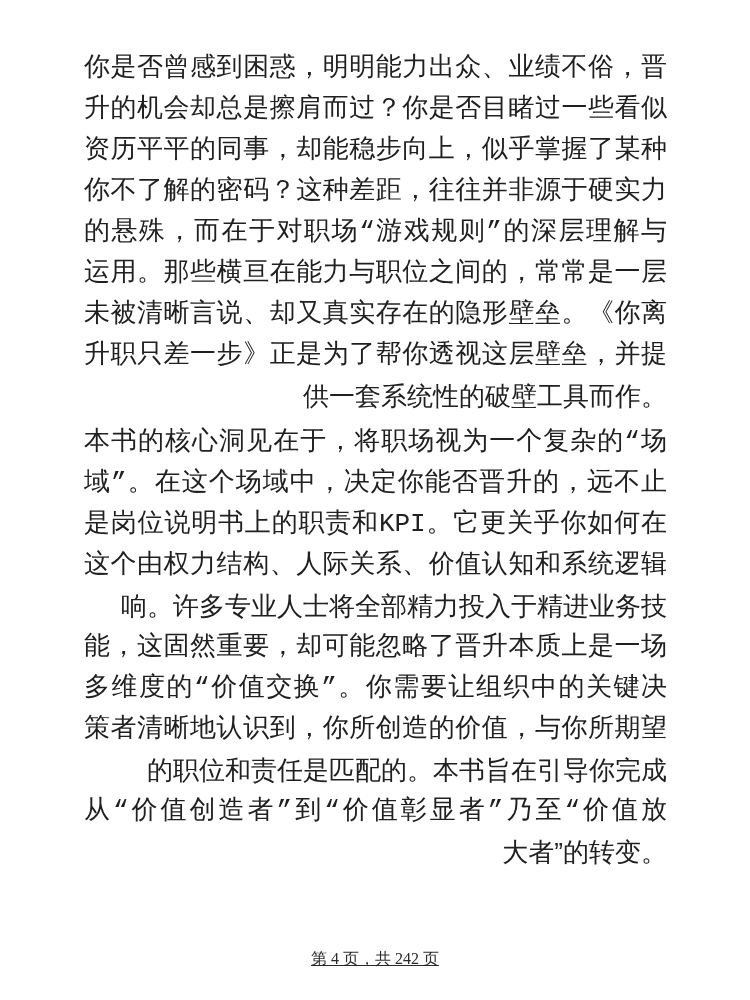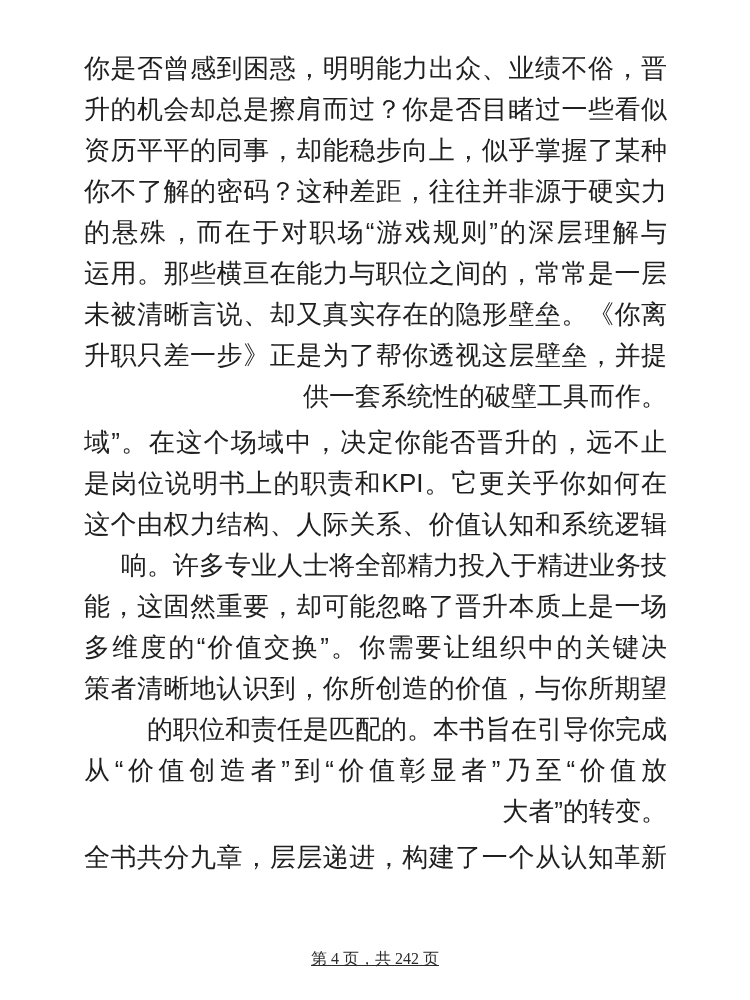--- a/index.html
+++ b/index.html
@@ -36,20 +36,21 @@
     white-space: nowrap;
     letter-spacing: 0;
     text-align: right;
   }
   
   .ln.j {
     white-space: normal;
     text-align: justify;
     text-align-last: justify;
     text-justify: inter-character;
+    font-family: Liberation Mono, monospace;
   }
   .footer {
     position: absolute;
     top: 948px;
     left: 0;
     width: 750px;
     text-align: center;
     font-family: "Liberation Serif", "DejaVu Serif", serif;
     font-size: 16px;
     line-height: 22px;
@@ -68,31 +69,29 @@
     <div class="ln j">资历平平的同事，却能稳步向上，似乎掌握了某种</div>
     <div class="ln j">你不了解的密码？这种差距，往往并非源于硬实力</div>
     <div class="ln j">的悬殊，而在于对职场“游戏规则”的深层理解与</div>
     <div class="ln j">运用。那些横亘在能力与职位之间的，常常是一层</div>
     <div class="ln j">未被清晰言说、却又真实存在的隐形壁垒。《你离</div>
     <div class="ln j">升职只差一步》正是为了帮你透视这层壁垒，并提</div>
     <div class="ln">供一套系统性的破壁工具而作。</div>
   </div>
 
   <div class="para">
+    <div class="ln j">本书的核心洞见在于，将职场视为一个复杂的“场</div>
     <div class="ln j">域”。在这个场域中，决定你能否晋升的，远不止</div>
     <div class="ln j">是岗位说明书上的职责和KPI。它更关乎你如何在</div>
     <div class="ln j">这个由权力结构、人际关系、价值认知和系统逻辑</div>
     <div class="ln">响。许多专业人士将全部精力投入于精进业务技</div>
     <div class="ln j">能，这固然重要，却可能忽略了晋升本质上是一场</div>
     <div class="ln j">多维度的“价值交换”。你需要让组织中的关键决</div>
     <div class="ln j">策者清晰地认识到，你所创造的价值，与你所期望</div>
     <div class="ln">的职位和责任是匹配的。本书旨在引导你完成</div>
     <div class="ln j">从“价值创造者”到“价值彰显者”乃至“价值放</div>
     <div class="ln">大者”的转变。</div>
   </div>
 
-  <div class="para">
-    <div class="ln j">全书共分九章，层层递进，构建了一个从认知革新</div>
-  </div>
 
 </div>
 
 <div class="footer">第 4 页，共 242 页</div>
 
 </body></html>

